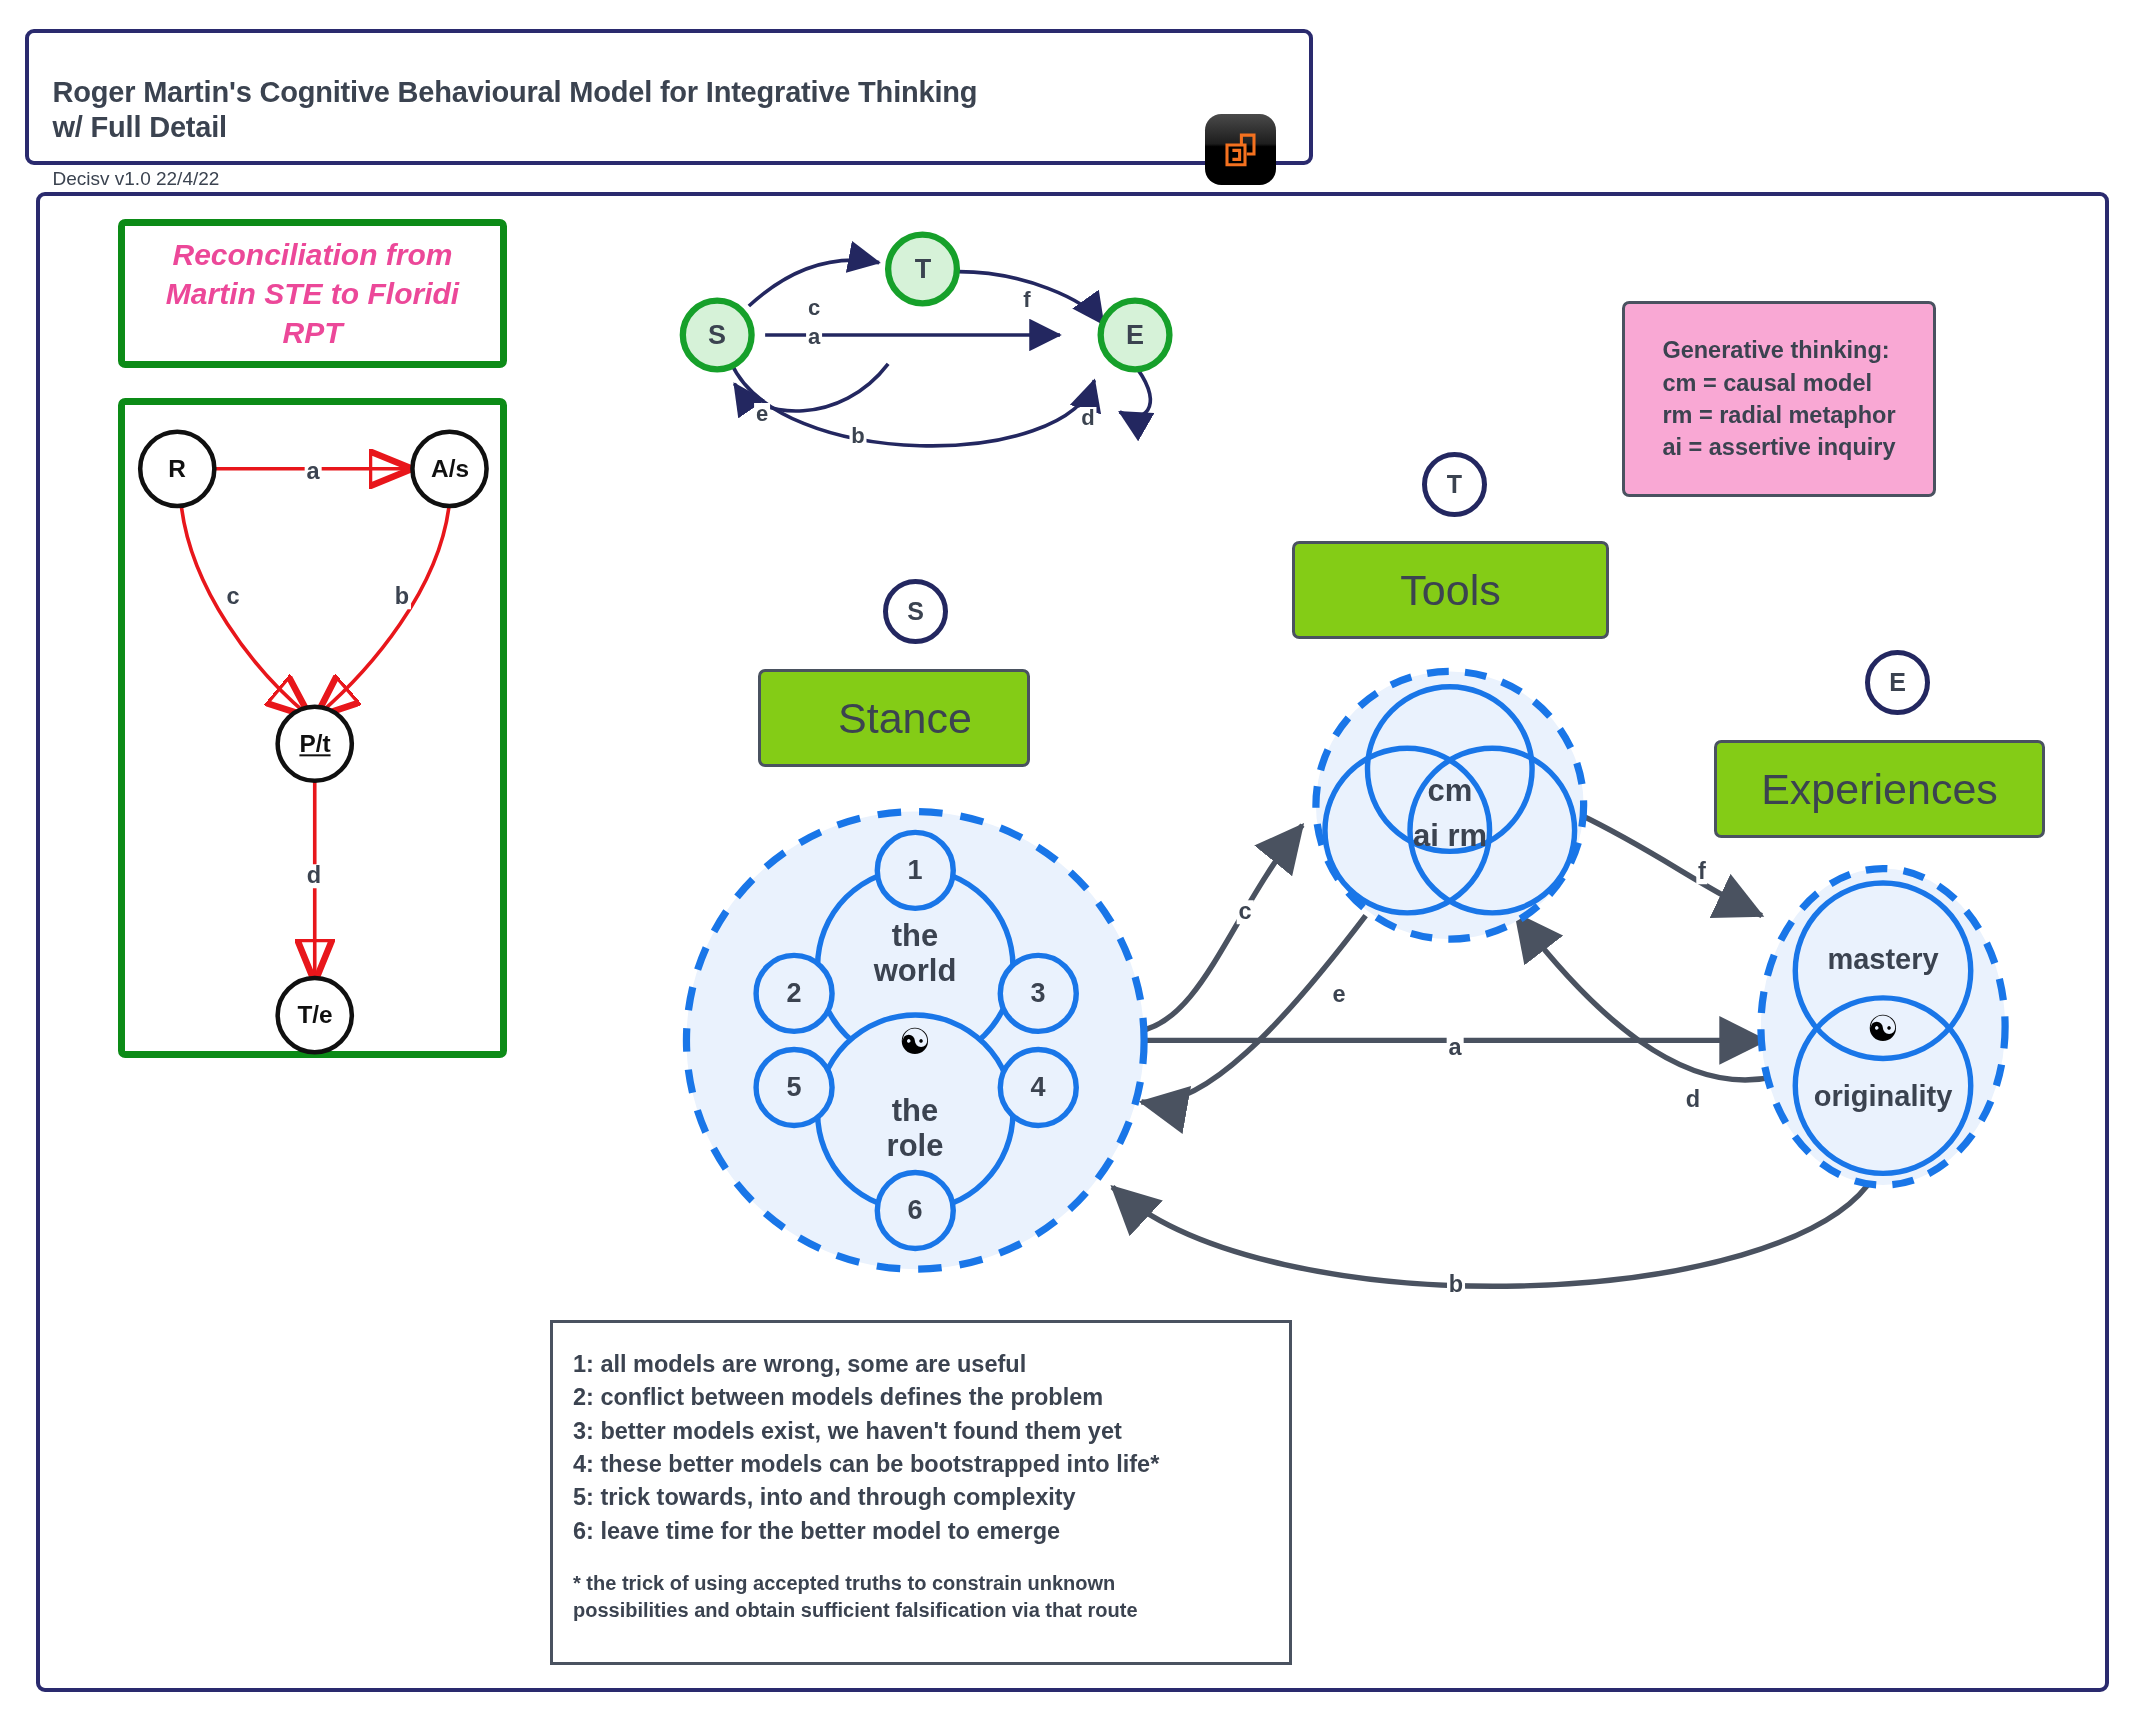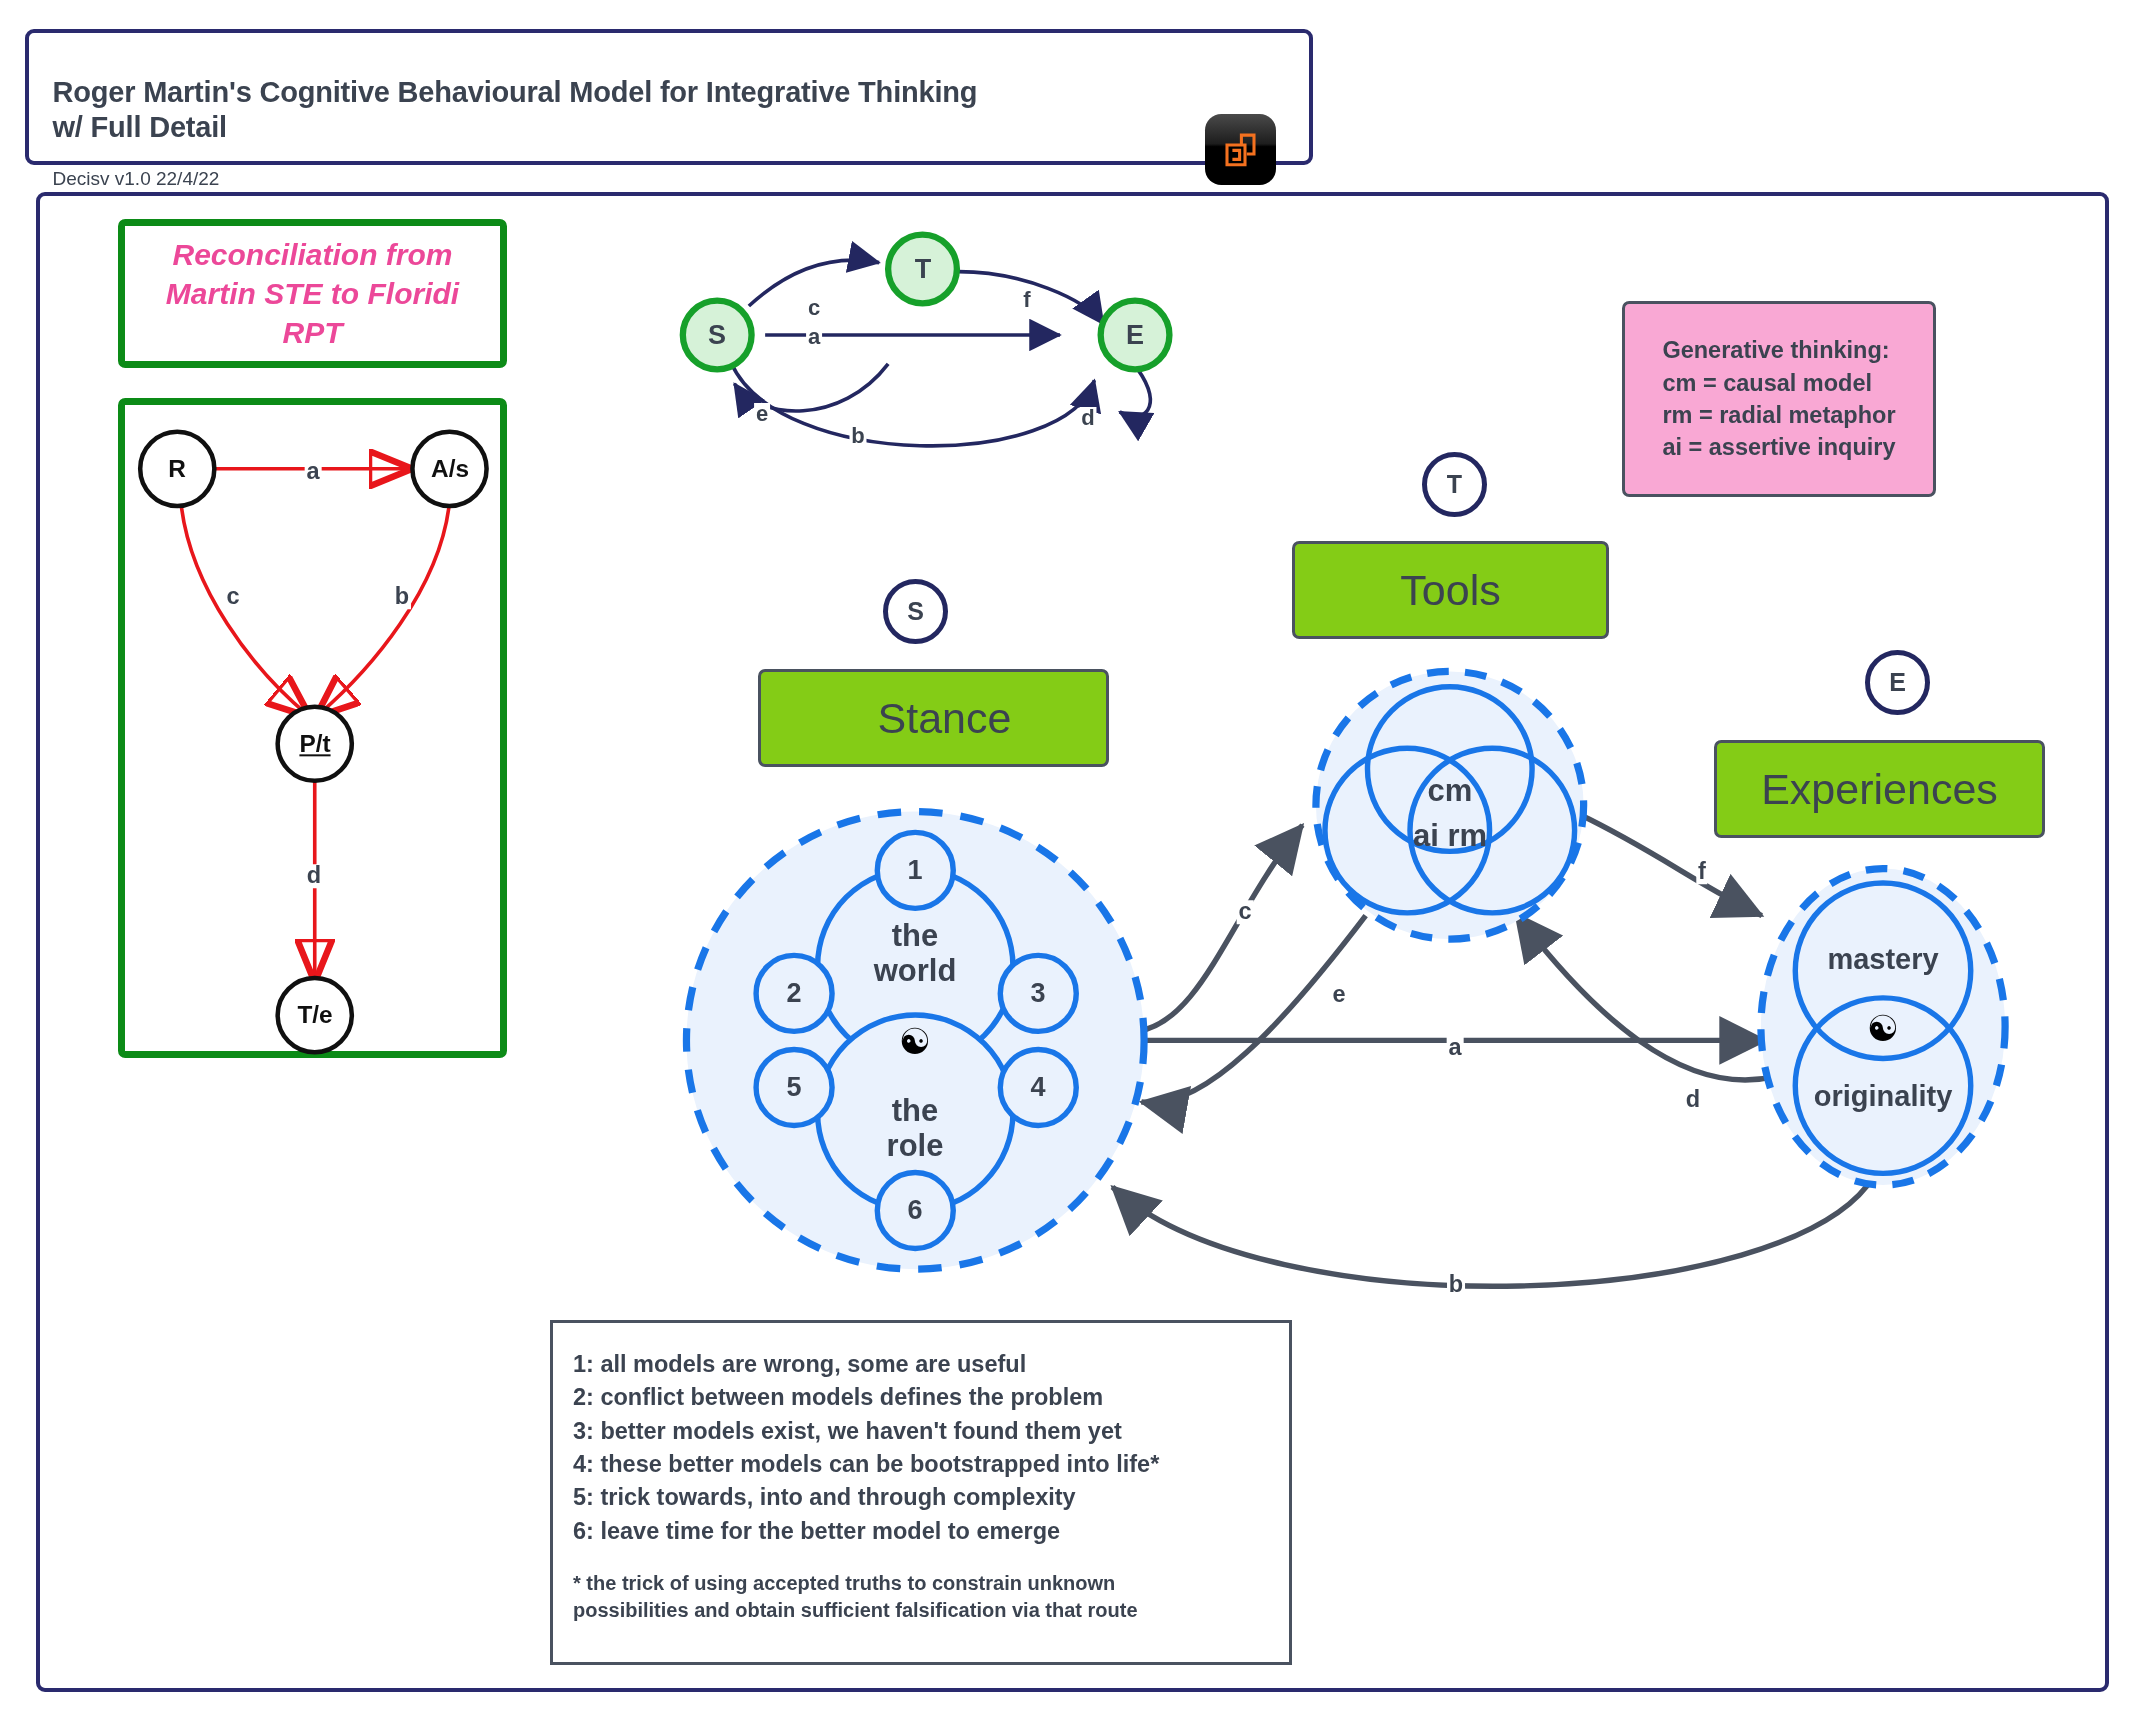--- a/index.html
+++ b/index.html
@@ -209,21 +209,21 @@
   <div class="elab" style="left:1245px;top:912px;">c</div>
   <div class="elab" style="left:1339px;top:995px;">e</div>
   <div class="elab" style="left:1455px;top:1048px;">a</div>
   <div class="elab" style="left:1693px;top:1100px;">d</div>
   <div class="elab" style="left:1702px;top:872px;">f</div>
   <div class="elab" style="left:1456px;top:1285px;">b</div>
 
   <div class="badge" style="left:883px;top:579px;width:65px;height:65px;">
     <span>S</span>
   </div>
-  <div class="titlebox" style="left:758px;top:669px;width:351px;height:98px;font-size:43px;padding-left:22px;">
+  <div class="titlebox" style="left:758px;top:669px;width:272px;height:98px;font-size:43px;padding-left:22px;">
     <span>Stance</span>
   </div>
 
   <svg class="ov" width="2148" height="1729" viewBox="0 0 2375 1911">
     <circle cx="1012" cy="1150" r="253" fill="#eaf2fd" stroke="#1976e8" stroke-width="8" stroke-dasharray="26 20"></circle>
     <g fill="#eaf2fd" stroke="#1976e8" stroke-width="6">
       <circle cx="1012" cy="1068" r="108"></circle>
       <circle cx="1012" cy="1230" r="108"></circle>
       <circle cx="1012" cy="962" r="42"></circle>
       <circle cx="878" cy="1098" r="42"></circle>

